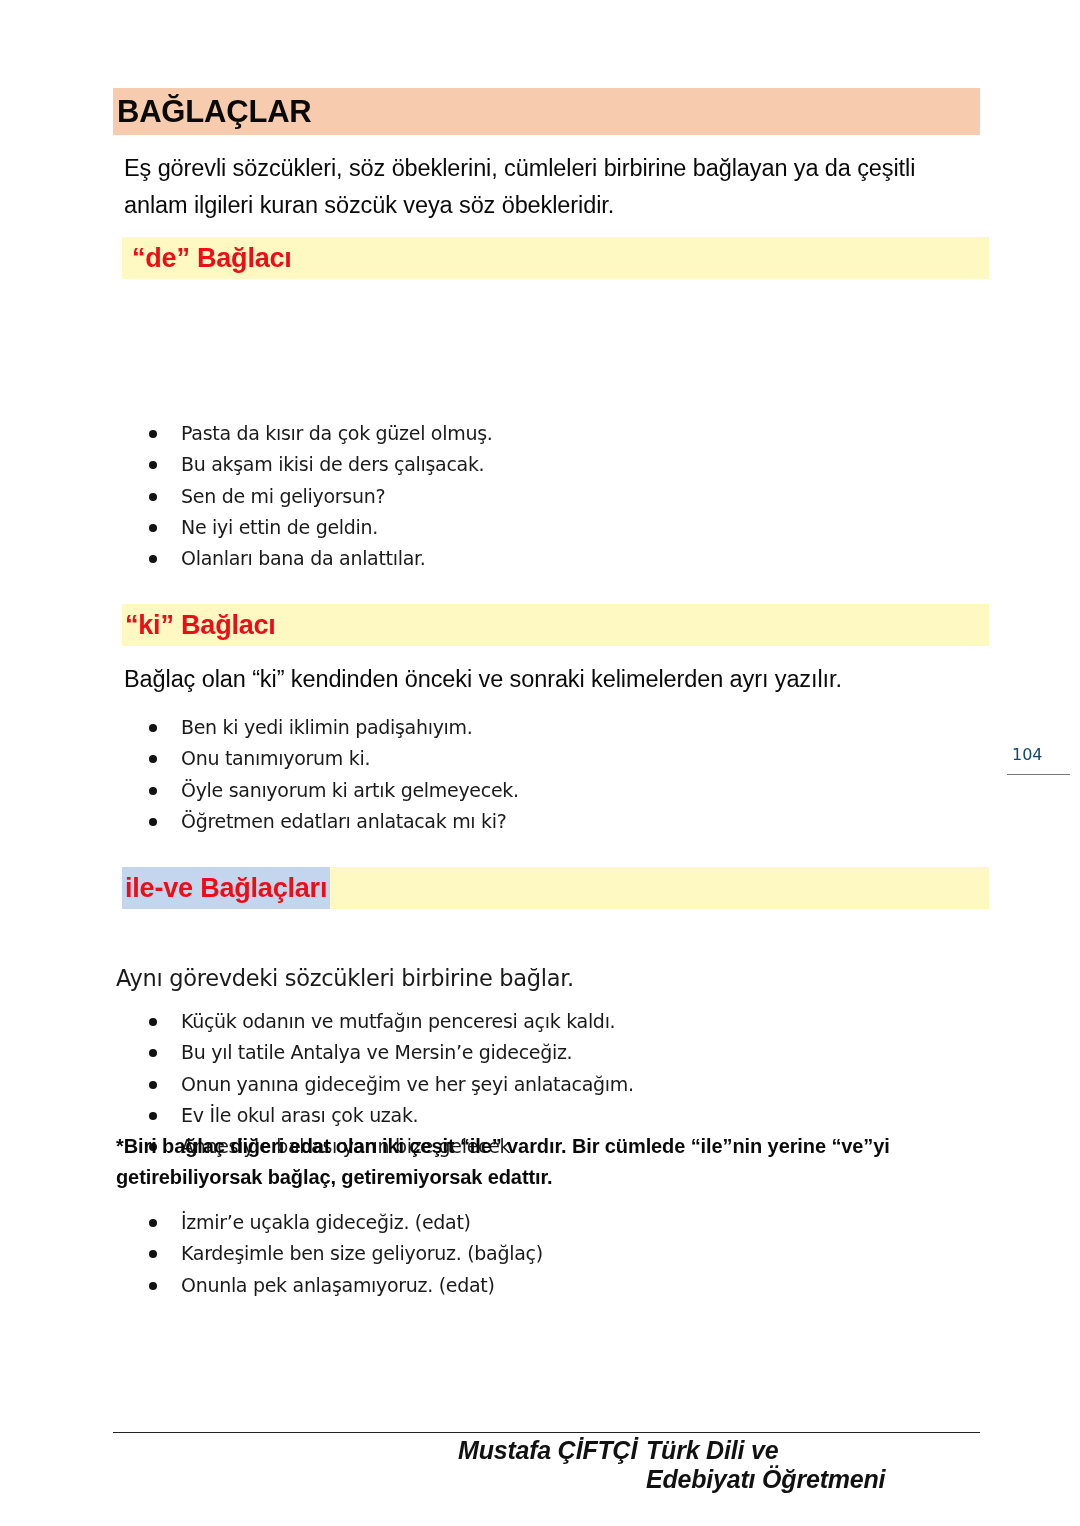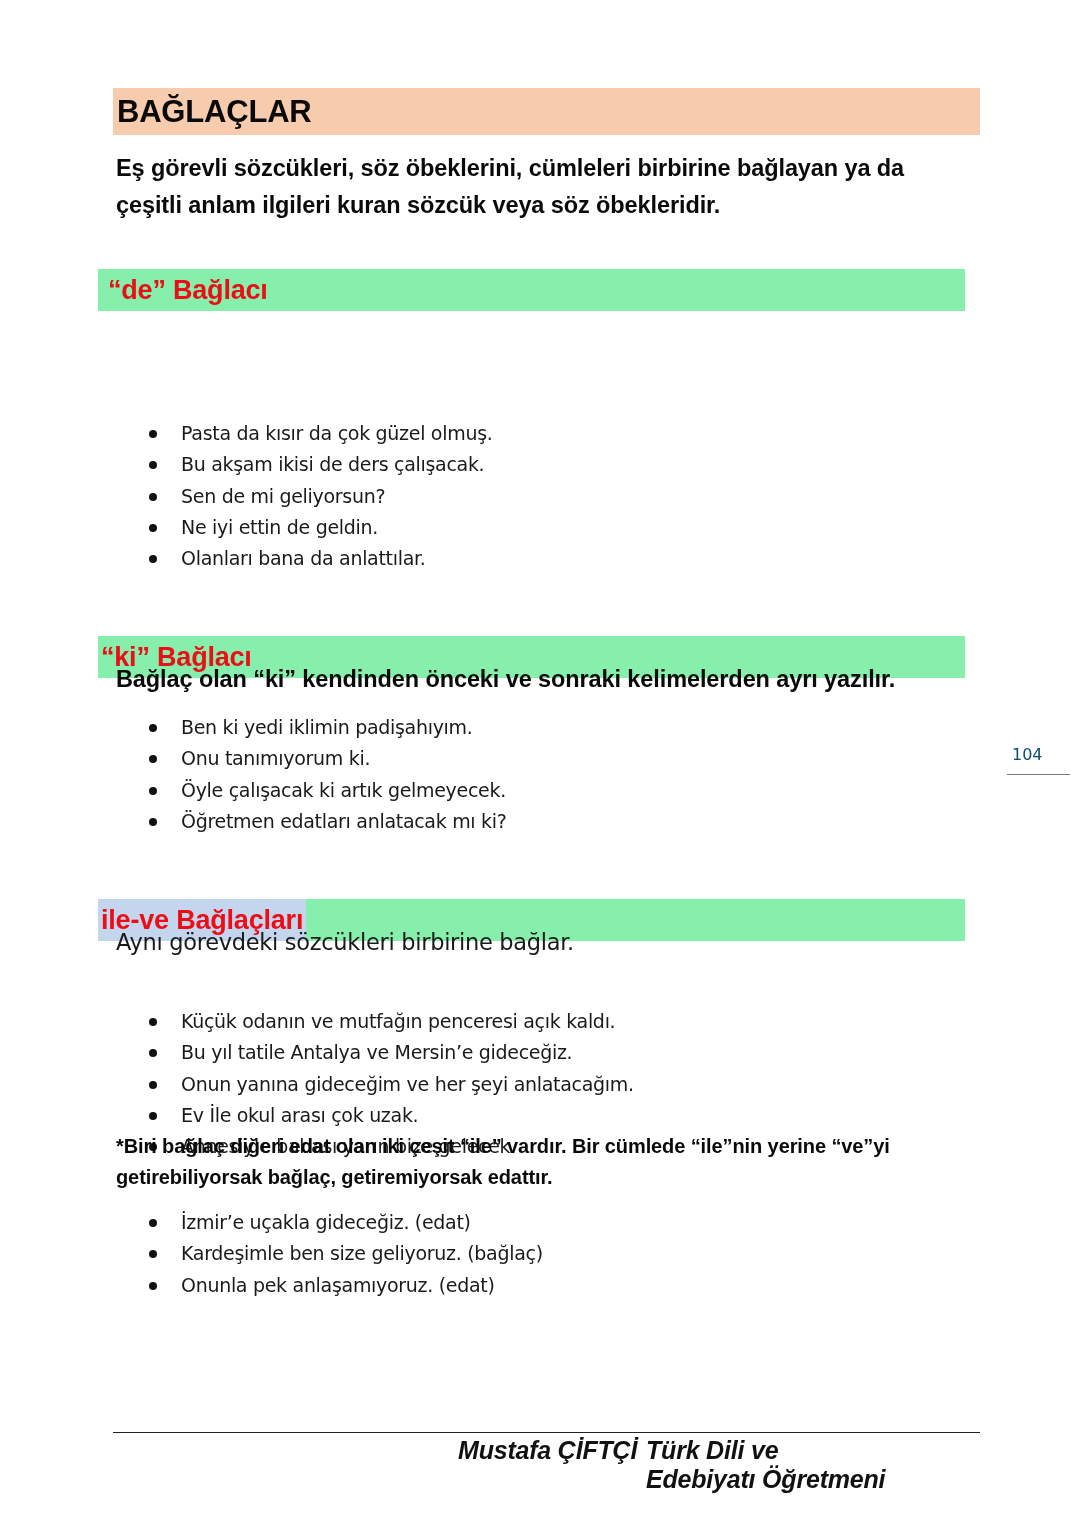--- a/index.html
+++ b/index.html
@@ -29,38 +29,37 @@
     }
     .title-bar h1 {
       font-family: "Liberation Sans", sans-serif;
       font-weight: bold;
       font-size: 31px;
       color: #0a0a0a;
       letter-spacing: -0.2px;
     }
     .bold-para {
       position: absolute;
-      left: 116px;
+      left: 124px;
       width: 860px;
       font-family: "Liberation Sans", sans-serif;
-      font-weight: bold;
+      font-weight: normal;
       font-size: 23.5px;
       line-height: 37px;
       color: #0a0a0a;
       letter-spacing: -0.1px;
     }
     .section-bar {
       position: absolute;
-      left: 98px;
+      left: 122px;
       width: 867px;
       height: 42px;
-      background: #86efac;
+      background: #fef9c3;
       display: flex;
       align-items: center;
-      margin-top: 32px;
     }
     .section-bar h2 {
       font-family: "Liberation Sans", sans-serif;
       font-weight: bold;
       font-size: 27px;
       color: #ec0d16;
       letter-spacing: -0.2px;
     }
     .section-bar h2.highlighted {
       background: #c3d6ee;
@@ -169,31 +168,31 @@
 
   <div class="section-bar" style="top:604px;">
     <h2 style="padding-left:3px;">“ki” Bağlacı</h2>
   </div>
 
   <p class="bold-para" style="top:661px;">Bağlaç olan “ki” kendinden önceki ve sonraki kelimelerden ayrı yazılır.</p>
 
   <ul class="bullets" style="top:712px;">
     <li><span class="dot"></span><span>Ben ki yedi iklimin padişahıyım.</span></li>
     <li><span class="dot"></span><span>Onu tanımıyorum ki.</span></li>
-    <li><span class="dot"></span><span>Öyle çalışacak ki artık gelmeyecek.</span></li>
+    <li><span class="dot"></span><span>Öyle sanıyorum ki artık gelmeyecek.</span></li>
     <li><span class="dot"></span><span>Öğretmen edatları anlatacak mı ki?</span></li>
   </ul>
 
   <div class="page-number">104</div>
 
   <div class="section-bar" style="top:867px;">
     <h2 class="highlighted">ile-ve  Bağlaçları</h2>
   </div>
 
-  <p class="plain-para" style="top:925px;">Aynı görevdeki sözcükleri birbirine bağlar.</p>
+  <p class="plain-para" style="top:961px;">Aynı görevdeki sözcükleri birbirine bağlar.</p>
 
   <ul class="bullets" style="top:1006px;">
     <li><span class="dot"></span><span>Küçük odanın ve mutfağın penceresi açık kaldı.</span></li>
     <li><span class="dot"></span><span>Bu yıl tatile Antalya ve Mersin’e gideceğiz.</span></li>
     <li><span class="dot"></span><span>Onun yanına gideceğim ve her şeyi anlatacağım.</span></li>
     <li><span class="dot"></span><span>Ev İle okul arası çok uzak.</span></li>
     <li><span class="dot"></span><span>Annesiyle babası yarın bize gelecek.</span></li>
   </ul>
 
   <p class="note" style="top:1131px;">*Biri bağlaç diğeri edat olan iki çeşit “ile” vardır. Bir cümlede “ile”nin  yerine “ve”yi getirebiliyorsak bağlaç, getiremiyorsak edattır.</p>

